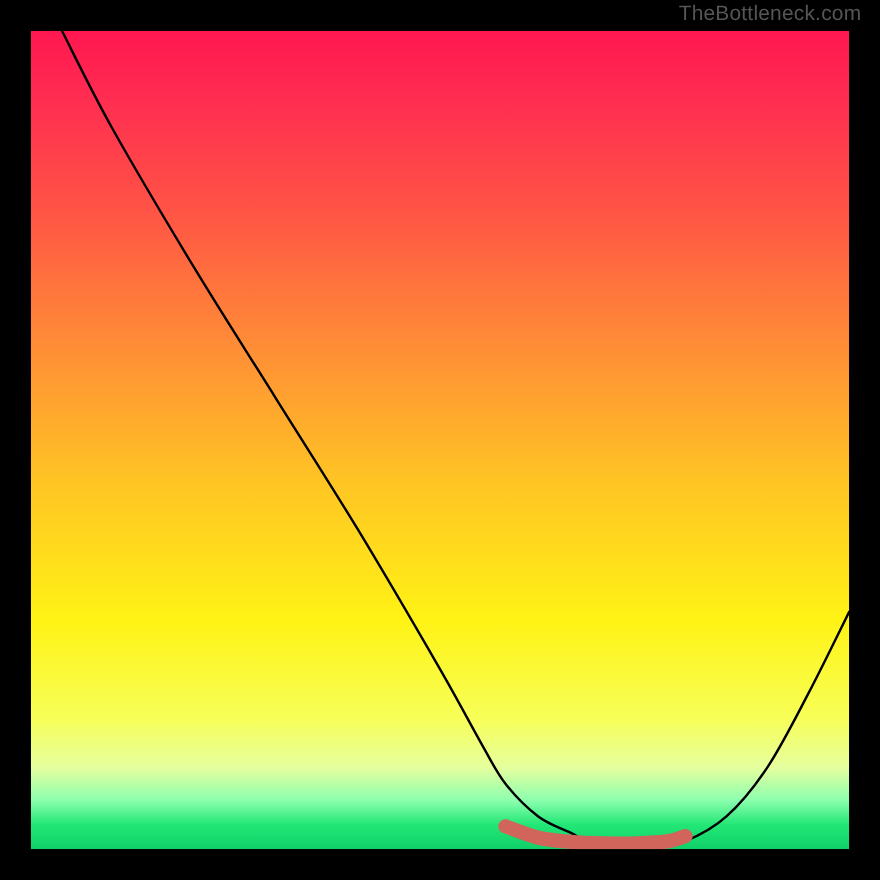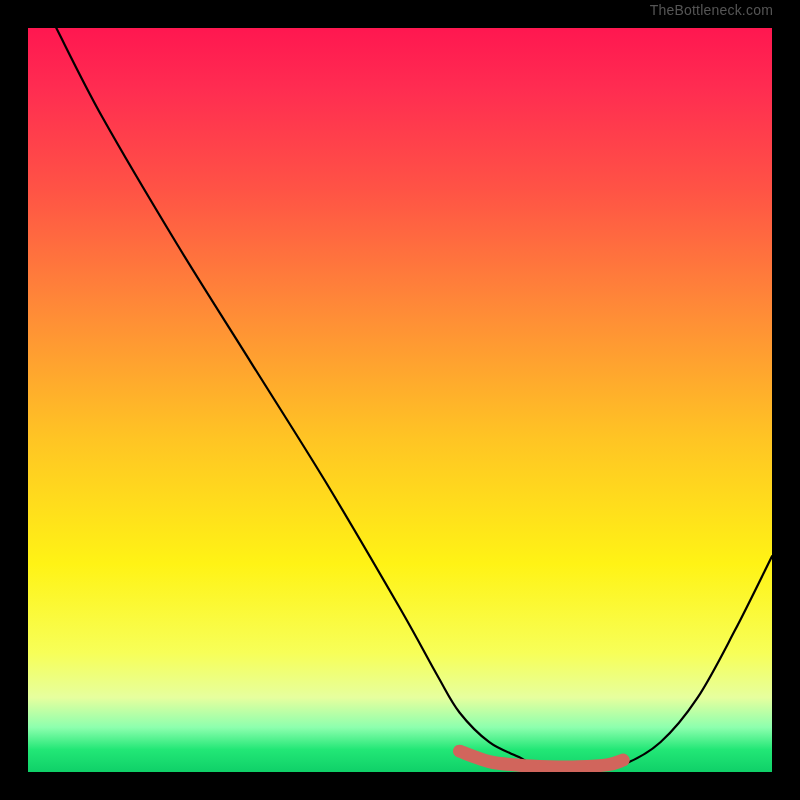--- a/index.html
+++ b/index.html
@@ -9,22 +9,22 @@
   .stage {
     position: relative;
     width: 800px;
     height: 800px;
     background: #000;
   }
 
   .watermark {
     position: absolute;
     top: 2px;
-    right: 27px;
-    font-size: 14px;
+    right: 17px;
+    font-size: 19px;
     font-weight: 400;
     color: #555;
     letter-spacing: 0.2px;
     z-index: 5;
   }
 
   .plot {
     position: absolute;
     left: 28px;
     top: 28px;

